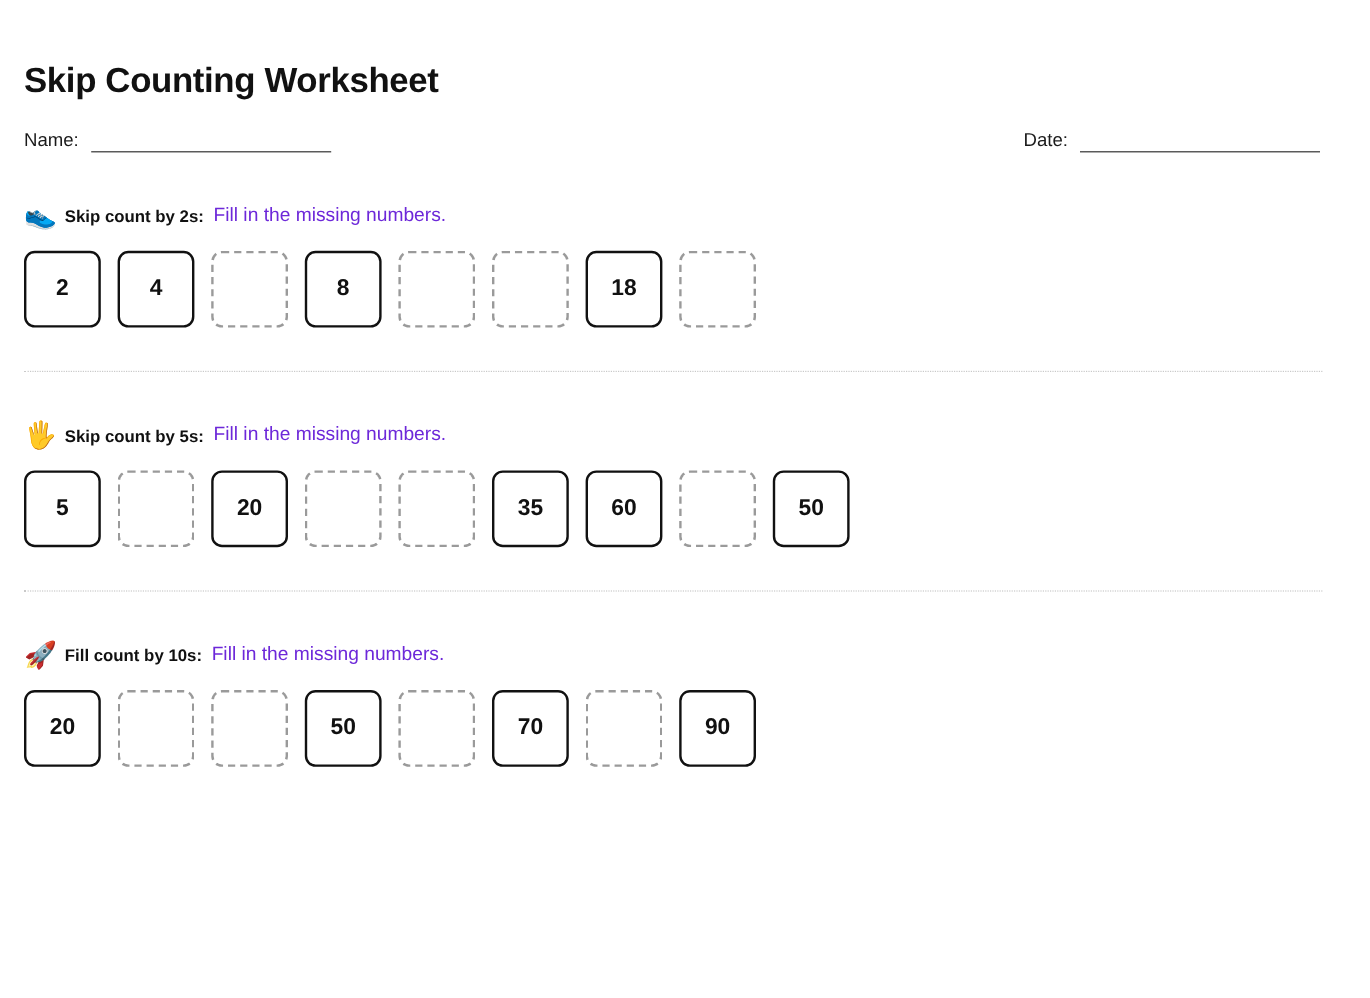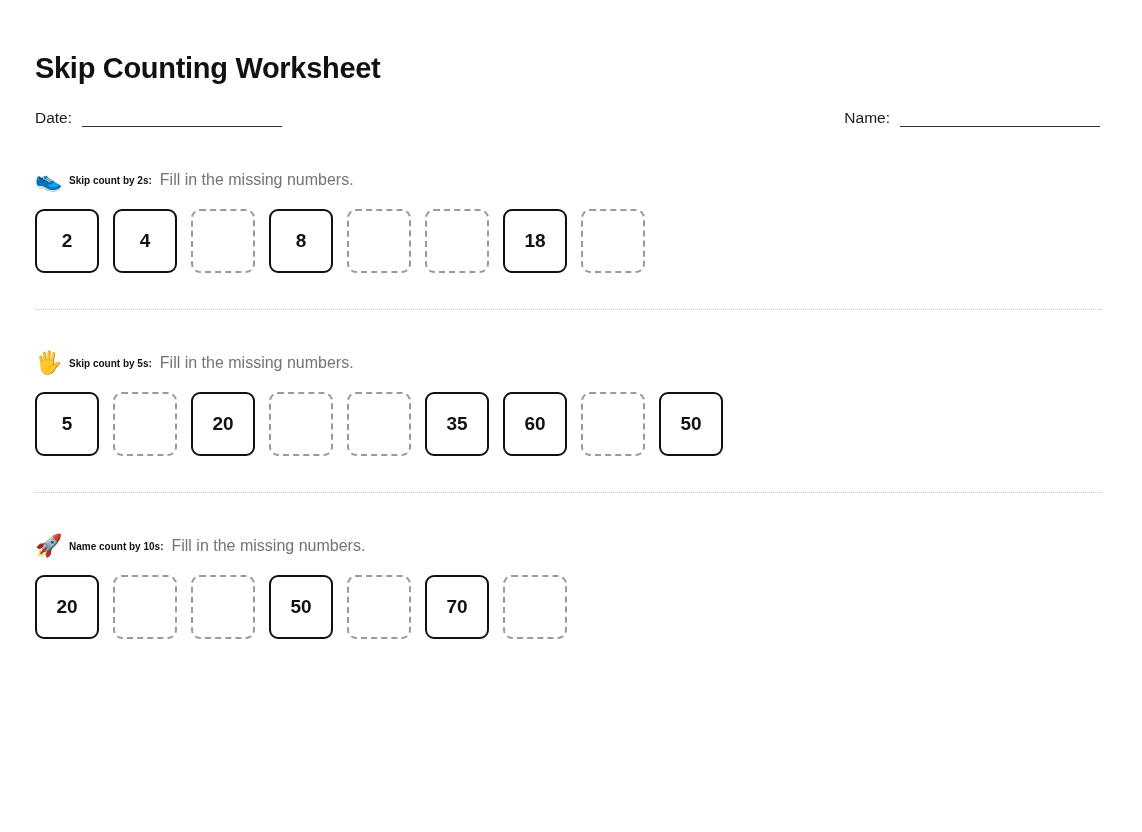--- a/index.html
+++ b/index.html
@@ -12,21 +12,21 @@
     background: #ffffff;
     font-family: "Liberation Sans", sans-serif;
     color: #1a1a1a;
     overflow: hidden;
   }
   .page {
     position: relative;
     width: 1142px;
     height: 832px;
     box-sizing: border-box;
-    padding: 52px 40px 0 35px;
+    padding: 52px 40px 0 20px;
   }
   .worksheet-title {
     font-size: 29px;
     font-weight: bold;
     letter-spacing: -0.3px;
     margin: 0 0 0 0;
     color: #111111;
   }
   .meta-row {
     display: flex;
@@ -63,27 +63,27 @@
     margin-bottom: 18px;
   }
   .section-emoji {
     font-size: 22px;
     width: 34px;
     line-height: 1;
     display: inline-block;
   }
   .section-title {
     font-weight: bold;
-    font-size: 10px;
+    font-size: 14px;
     margin-right: 8px;
     color: #111111;
   }
   .section-instruction {
     font-size: 16px;
-    color: #737373;
+    color: #6d28d9;
   }
   .boxes {
     display: flex;
     gap: 14px;
   }
   .box {
     width: 64px;
     height: 64px;
     border-radius: 9px;
     display: flex;
@@ -108,26 +108,26 @@
 </style>
 </head>
 <body>
 
 <div class="page">
 
   <h1 class="worksheet-title">Skip Counting Worksheet</h1>
 
   <div class="meta-row">
     <div class="meta-field">
+      <span class="meta-label">Name:</span>
+      <span class="meta-line name-line"></span>
+    </div>
+    <div class="meta-field">
       <span class="meta-label">Date:</span>
       <span class="meta-line date-line"></span>
-    </div>
-    <div class="meta-field">
-      <span class="meta-label">Name:</span>
-      <span class="meta-line name-line"></span>
     </div>
   </div>
 
   <div class="section">
     <div class="section-header">
       <span class="section-emoji">👟</span>
       <span class="section-title">Skip count by 2s:</span>
       <span class="section-instruction">Fill in the missing numbers.</span>
     </div>
     <div class="boxes">
@@ -161,27 +161,28 @@
       <div class="box blank"></div>
       <div class="box filled">50</div>
     </div>
   </div>
 
   <div class="divider"></div>
 
   <div class="section">
     <div class="section-header">
       <span class="section-emoji">🚀</span>
-      <span class="section-title">Name count by 10s:</span>
+      <span class="section-title">Fill count by 10s:</span>
       <span class="section-instruction">Fill in the missing numbers.</span>
     </div>
     <div class="boxes">
       <div class="box filled">20</div>
       <div class="box blank"></div>
       <div class="box blank"></div>
       <div class="box filled">50</div>
       <div class="box blank"></div>
       <div class="box filled">70</div>
       <div class="box blank"></div>
+      <div class="box filled">90</div>
     </div>
   </div>
 
 </div>
 
 </body></html>

